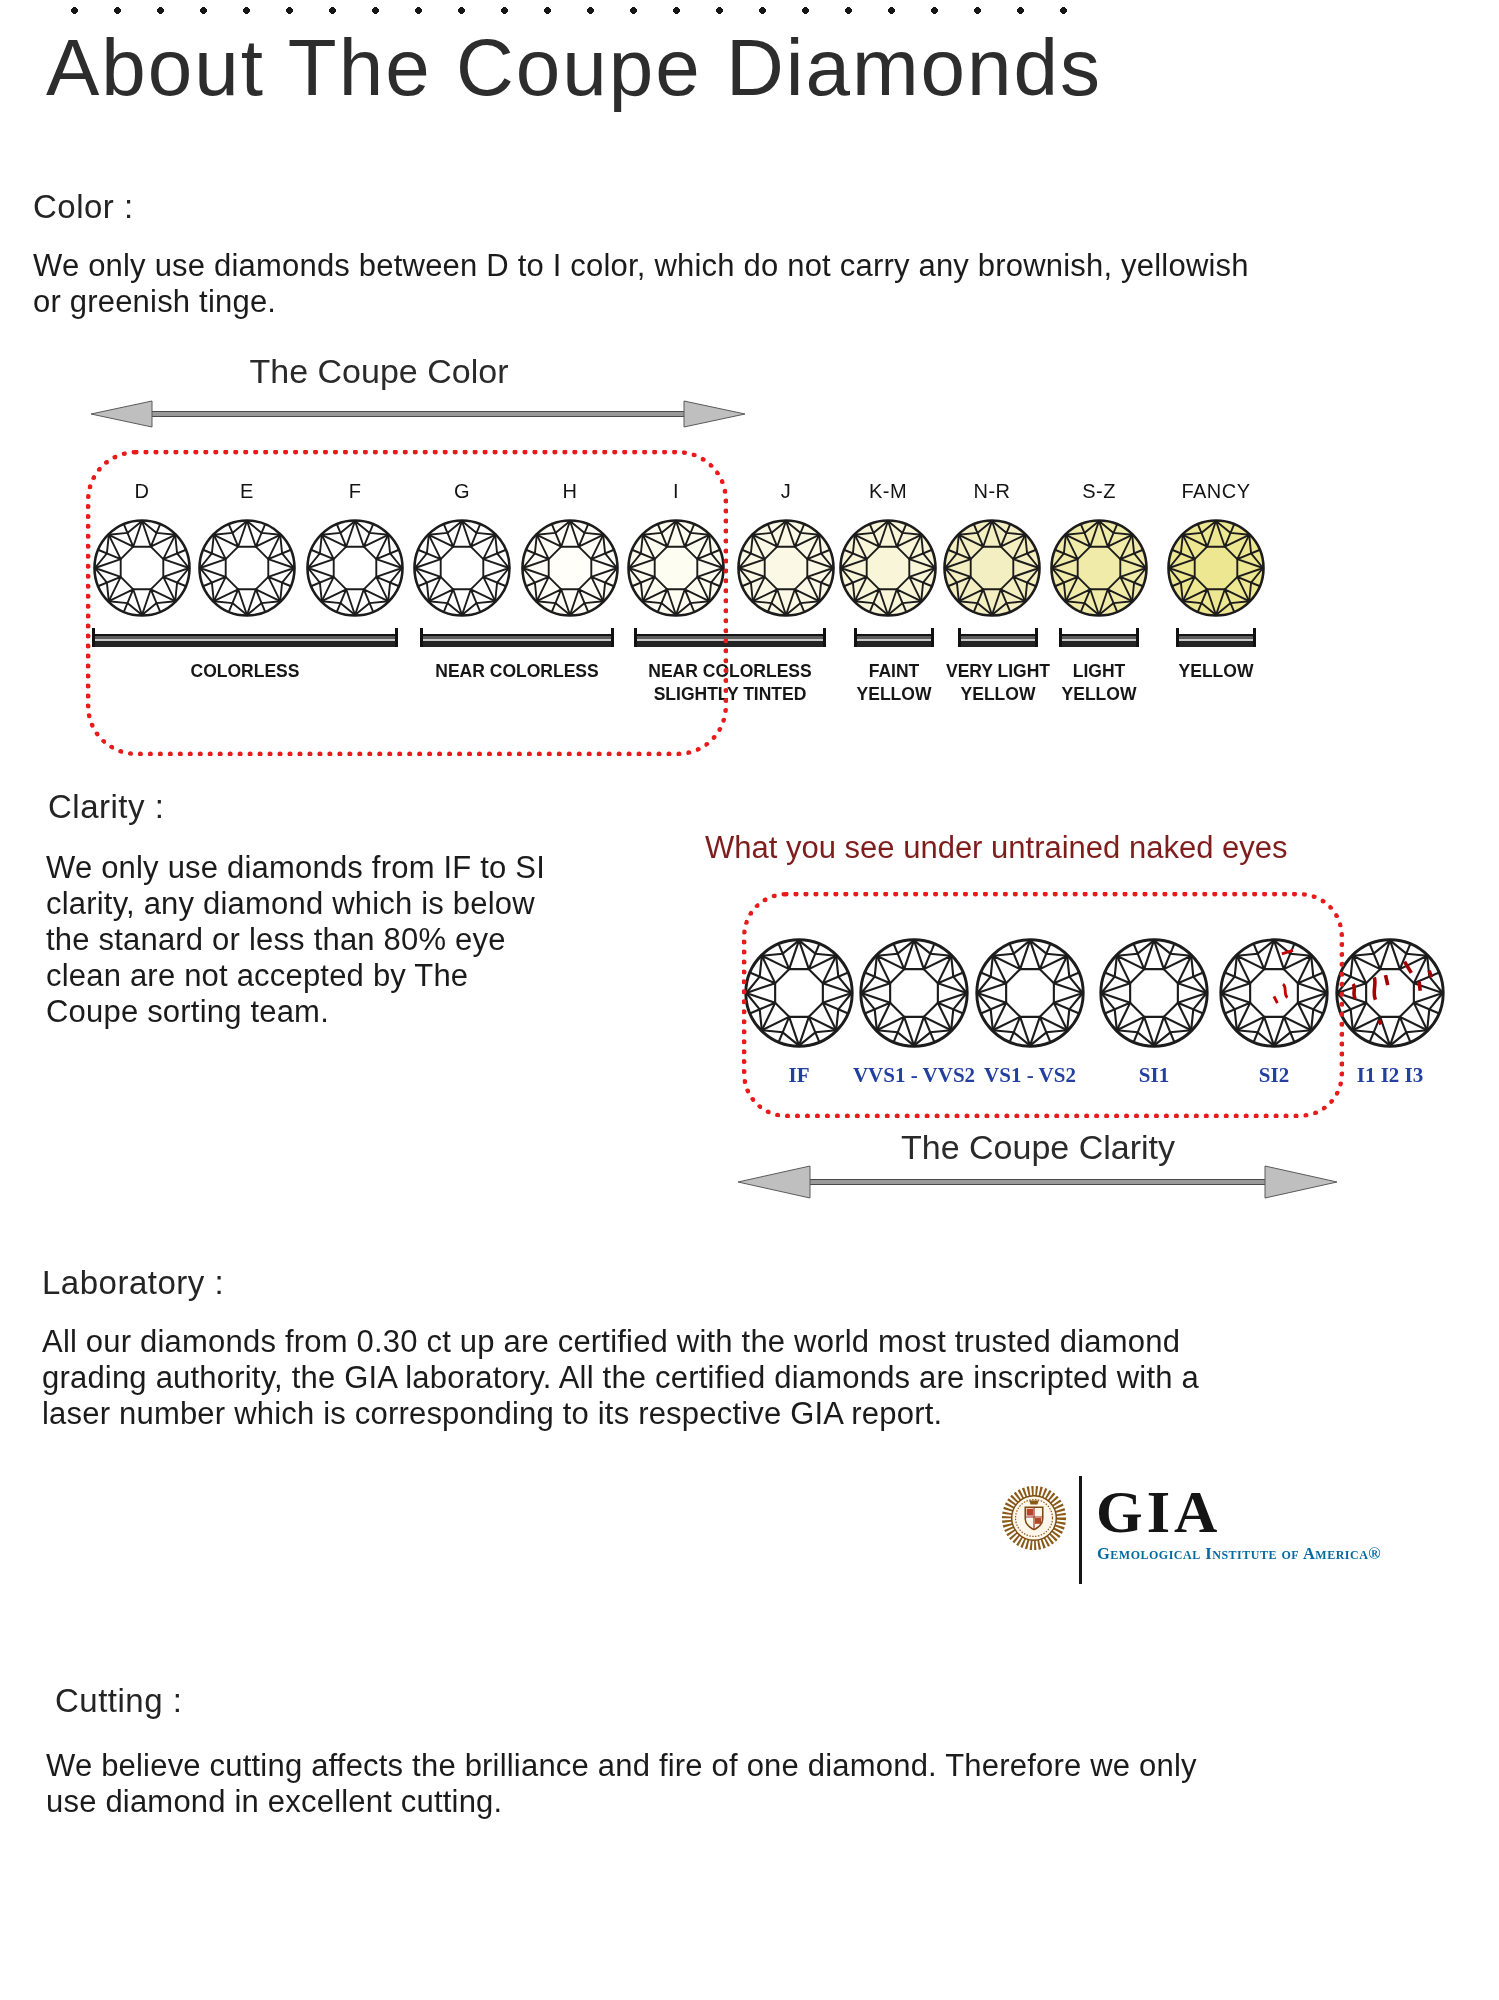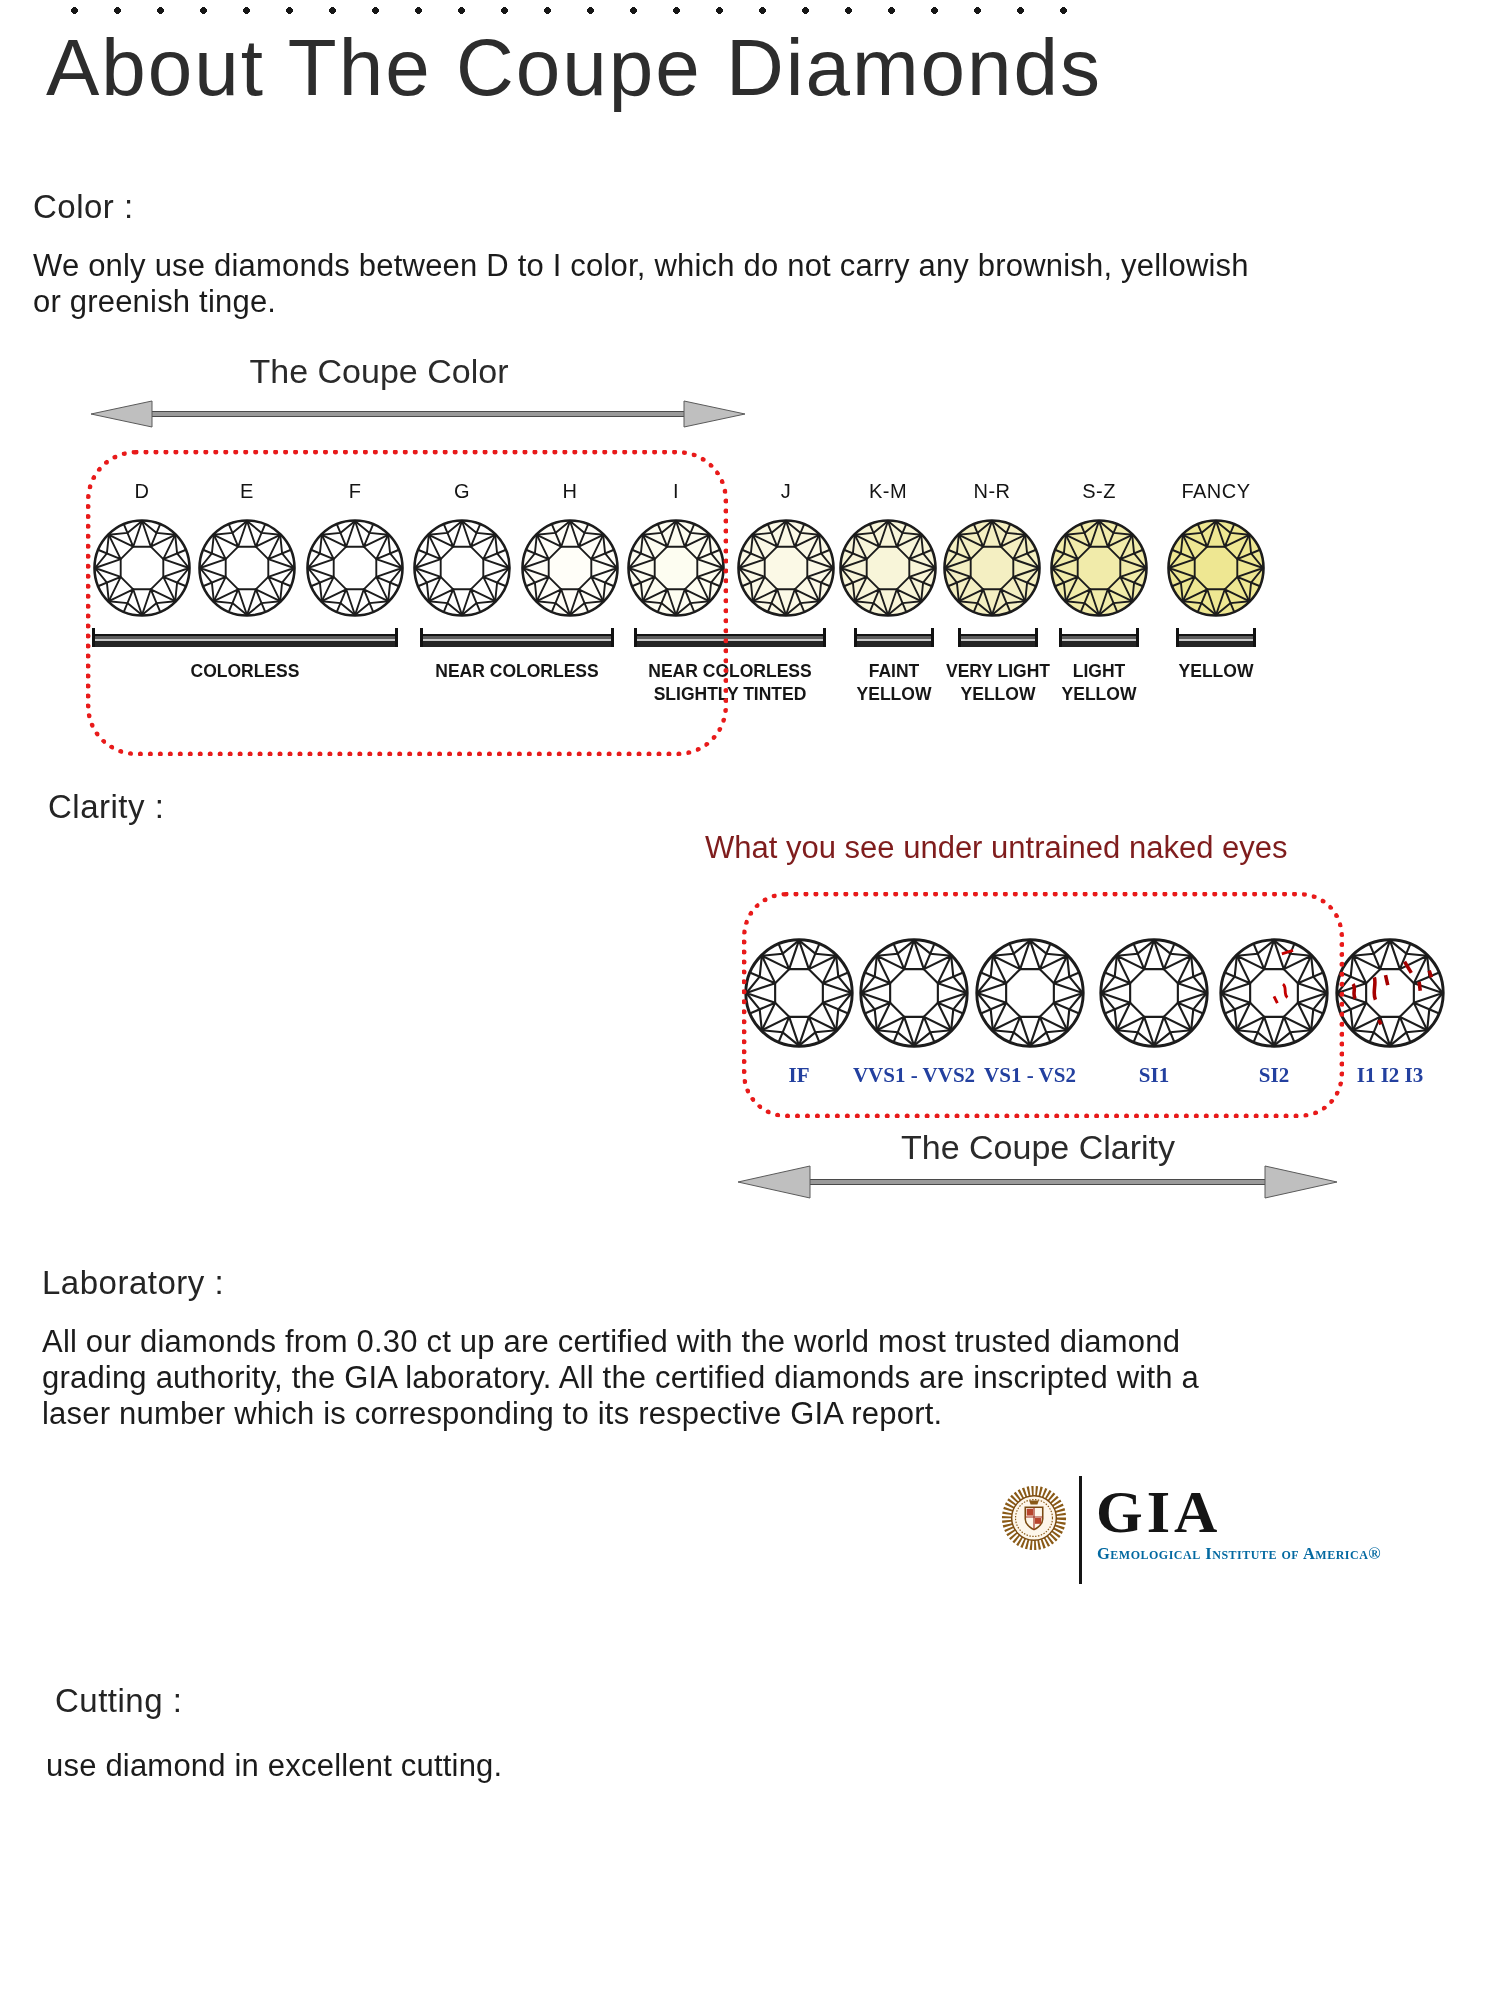--- a/index.html
+++ b/index.html
@@ -190,20 +190,27 @@
     <div class="gbar"></div>
     <div class="gcap">
       <div>YELLOW</div>
       <div></div>
     </div>
   </div>
 
   <div class="abs red-box" style="left:86px;top:450px;width:632px;height:296px"></div>
 
   <div class="abs sec-heading" style="left:48px;top:788px">Clarity :</div>
+  <div class="abs" style="left:46px;top:850px">
+    <div class="body-line">We only use diamonds from IF to SI</div>
+    <div class="body-line">clarity, any diamond which is below</div>
+    <div class="body-line">the stanard or less than 80% eye</div>
+    <div class="body-line">clean are not accepted by The</div>
+    <div class="body-line">Coupe sorting team.</div>
+  </div>
 
   <div class="abs" style="left:705px;top:830px;font-size:31px;color:#7f1d1d;white-space:nowrap">What you see under untrained naked eyes</div>
 
   <div class="ccell" style="left:743px;top:937px">
     <svg class="cdia" viewBox="0 0 100 100">
         <use href="#diamond-symbol" fill="#ffffff"></use>
       </svg>
     <div class="clabel">IF</div>
   </div>
   <div class="ccell" style="left:858px;top:937px">
@@ -267,16 +274,17 @@
       <rect x="27.5" y="25.5" width="6.5" height="7" fill="#b8442c"></rect>
       <rect x="36" y="35" width="6.5" height="6" fill="#b8442c"></rect>
     </svg>
     <div class="abs gia-rule" style="left:79px;top:4px"></div>
     <div class="abs gia-acronym" style="left:96px;top:6px">GIA</div>
     <div class="abs gia-fullname" style="left:97px;top:72px">Gemological Institute of America®</div>
   </div>
 
   <div class="abs sec-heading" style="left:55px;top:1682px">Cutting :</div>
   <div class="abs" style="left:46px;top:1748px">
+    <div class="body-line">We believe cutting affects the brilliance and fire of one diamond. Therefore we only</div>
     <div class="body-line">use diamond in excellent cutting.</div>
   </div>
 
 </div>
 
 </body></html>

